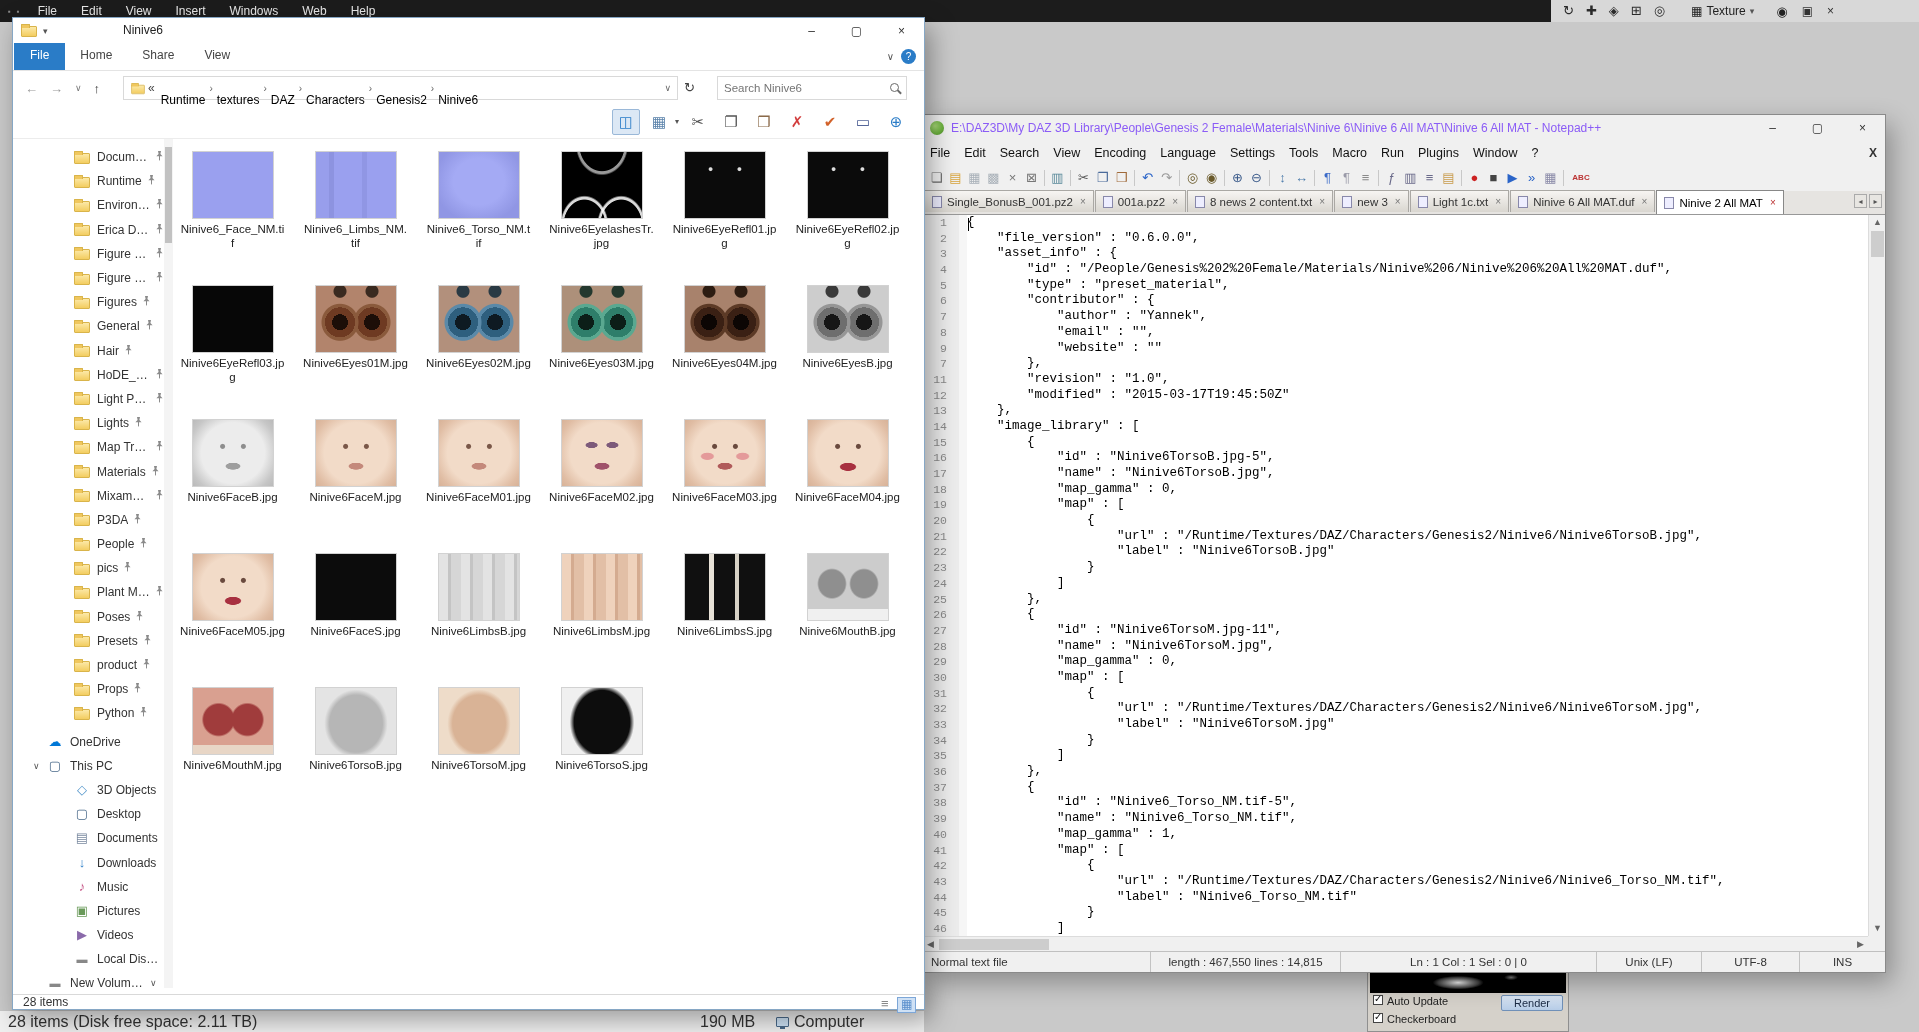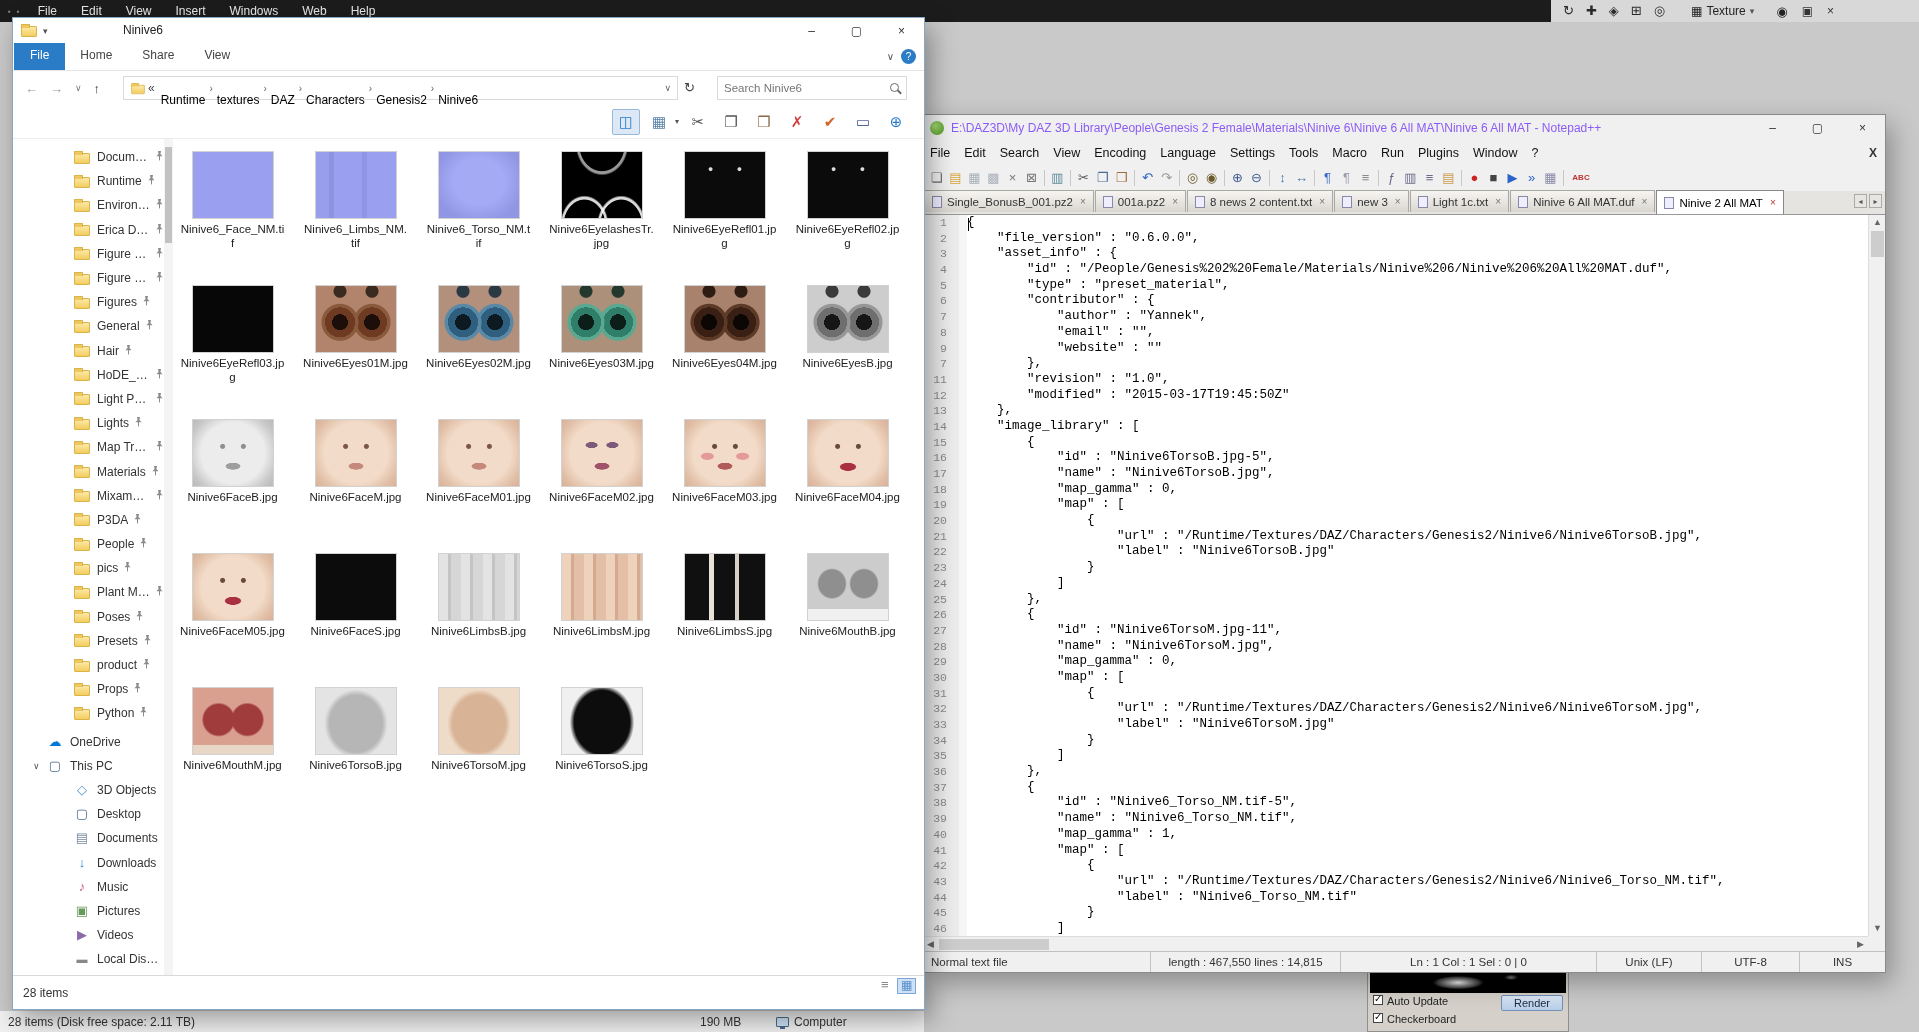--- a/index.html
+++ b/index.html
@@ -12,21 +12,21 @@
   .daz-top-left-glyphs { display:flex; gap:6px; padding-left:8px; color:#8a8a8a; font-size:8px; }
   .daz-menus { display:flex; gap:24px; padding-left:18px; }
   .daz-menu-item { color:#e8e8e8; font-size:12px; cursor:default; }
   .daz-top-right { position:absolute; right:0; top:0; width:368px; height:22px; background:#d8d8d8; display:flex; align-items:center; }
   .daz-tool { color:#2a2a2a; font-size:13px; margin-left:12px; line-height:22px; }
   .daz-drawstyle { display:flex; align-items:center; margin-left:26px; color:#222; font-size:12px; gap:4px; }
   .daz-eye { margin-left:22px; color:#222; font-size:13px; }
   .daz-pane-glyph { margin-left:14px; color:#333; font-size:12px; }
 
   
-  .bg-status { position:absolute; left:0; top:1010px; width:924px; height:22px; background:#f0f0f0; border-top:1px solid #c6c6c6; display:flex; align-items:center; font-size:12px; color:#333; z-index:1; }
+  .bg-status { position:absolute; left:0; top:1010px; width:924px; height:22px; background:#f0f0f0; border-top:1px solid #c6c6c6; display:flex; align-items:center; font-size:16px; color:#333; z-index:1; }
   .bg-status .details { padding-left:8px; }
   .bg-status .sizeinfo { position:absolute; left:700px; }
   .bg-status .compwrap { position:absolute; left:776px; display:flex; align-items:center; gap:5px; }
   .mini-monitor { width:13px; height:10px; border:1px solid #4a6a8a; background:#cfe4f7; border-radius:1px; position:relative; }
   .mini-monitor::after { content:""; position:absolute; left:3px; bottom:-3px; width:5px; height:2px; background:#4a6a8a; }
 
   
   .render-panel { position:absolute; left:1367px; top:964px; width:202px; height:68px; background:#d5d1ca; border:1px solid #8f8f8f; z-index:4; }
   .rp-preview { position:absolute; left:2px; top:2px; right:2px; height:26px; background:#000;
     background-image:radial-gradient(ellipse 34px 9px at 45% 60%, rgba(255,255,255,.95), rgba(255,255,255,.25) 60%, transparent 75%),
@@ -115,21 +115,21 @@
   .k-face-black{background:#0c0c0c;}
   .k-limbs-gray{background:repeating-linear-gradient(90deg,#e3e3e3 0 9px,#c4c4c4 9px 12px,#d6d6d6 12px 22px);}
   .k-limbs-skin{background:repeating-linear-gradient(90deg,#efd2bc 0 9px,#d4ab90 9px 12px,#e2bfa6 12px 22px);}
   .k-limbs-black{background-color:#101010;background-image:linear-gradient(90deg,transparent 0 30%,#e8e2d8 30% 36%,transparent 36% 62%,#d8d2c6 62% 67%,transparent 67%);}
   .k-mouth-gray{background-color:#cccccc;background-image:linear-gradient(0deg,#f0f0f0 0 16%,transparent 16%),radial-gradient(ellipse 30% 38% at 30% 45%,#8f8f8f 0 55%,transparent 62%),radial-gradient(ellipse 30% 38% at 70% 45%,#8f8f8f 0 55%,transparent 62%);}
   .k-mouth-red{background-color:#d9a090;background-image:linear-gradient(0deg,#e8d6c6 0 14%,transparent 14%),radial-gradient(ellipse 34% 42% at 32% 48%,#a03c3c 0 55%,transparent 62%),radial-gradient(ellipse 34% 42% at 68% 48%,#a03c3c 0 55%,transparent 62%);}
   .k-torso-gray{background-color:#e4e4e4;background-image:radial-gradient(ellipse 55% 72% at 50% 54%,#b6b6b6 0 60%,transparent 72%);}
   .k-torso-skin{background-color:#eedcc9;background-image:radial-gradient(ellipse 55% 72% at 50% 54%,#d9b396 0 60%,transparent 72%);}
   .k-torso-black{background-color:#f0f0f0;background-image:radial-gradient(ellipse 56% 78% at 50% 52%,#0d0d0d 0 62%,transparent 72%);}
 
-  .ex-statusbar { position:absolute; left:0; bottom:0; right:0; height:34px; border-top:1px solid #d9d9d9; background:#fff; display:flex; align-items:center; font-size:12px; color:#333; }
+  .ex-statusbar { position:absolute; left:0; bottom:0; right:0; height:15px; border-top:1px solid #d9d9d9; background:#fff; display:flex; align-items:center; font-size:12px; color:#333; }
   .ex-statusbar .count { padding-left:10px; }
   .view-toggles { position:absolute; right:8px; top:2px; display:flex; gap:2px; }
   .vt { width:19px; height:16px; border:1px solid transparent; position:relative; }
   .vt-details::before { content:"≡"; position:absolute; left:4px; top:-2px; color:#888; font-size:13px; }
   .vt-thumbs { background:#cfe1f5; border-color:#7da7d8; }
   .vt-thumbs::before { content:"▦"; position:absolute; left:3px; top:-1px; color:#5a8fcc; font-size:12px; }
 
   
   .npp { position:absolute; left:922px; top:114px; width:964px; height:859px; background:#f0f0f0; border:1px solid #8a8a8a; box-shadow:6px 10px 24px rgba(0,0,0,.3); z-index:5; }
   .npp-titlebar { position:absolute; left:0; top:0; right:0; height:26px; display:flex; align-items:center; }

